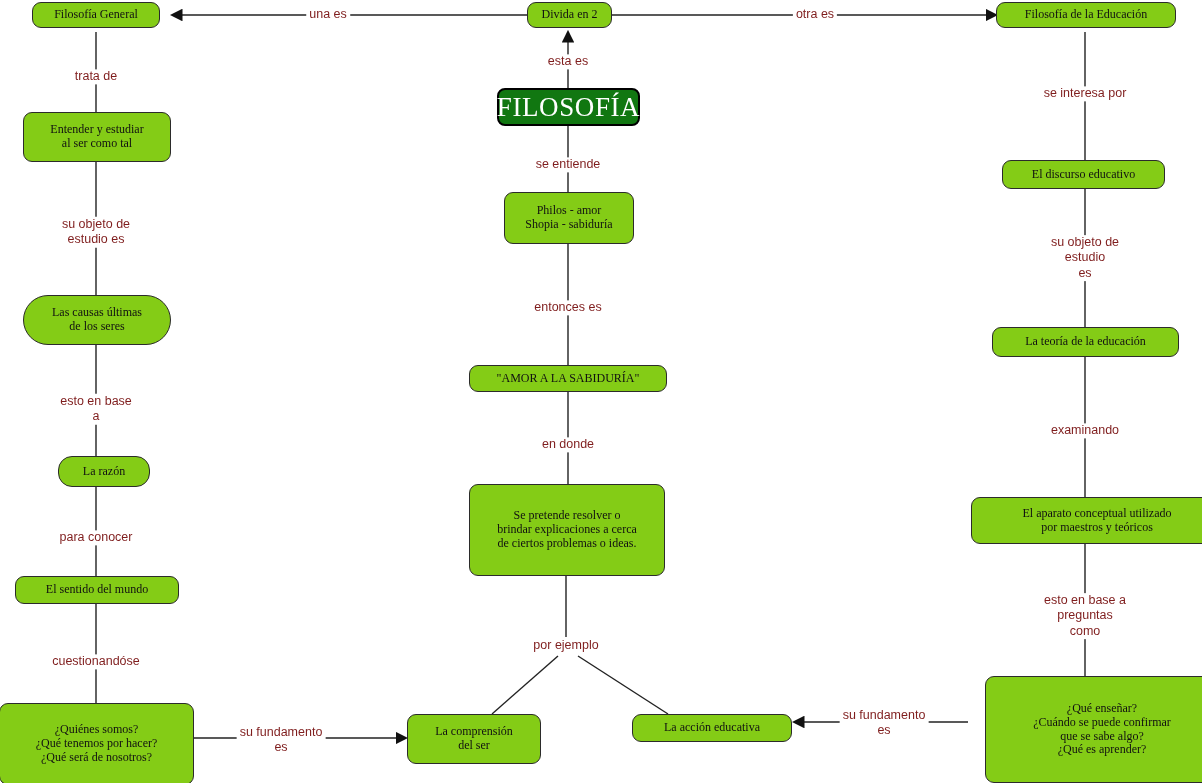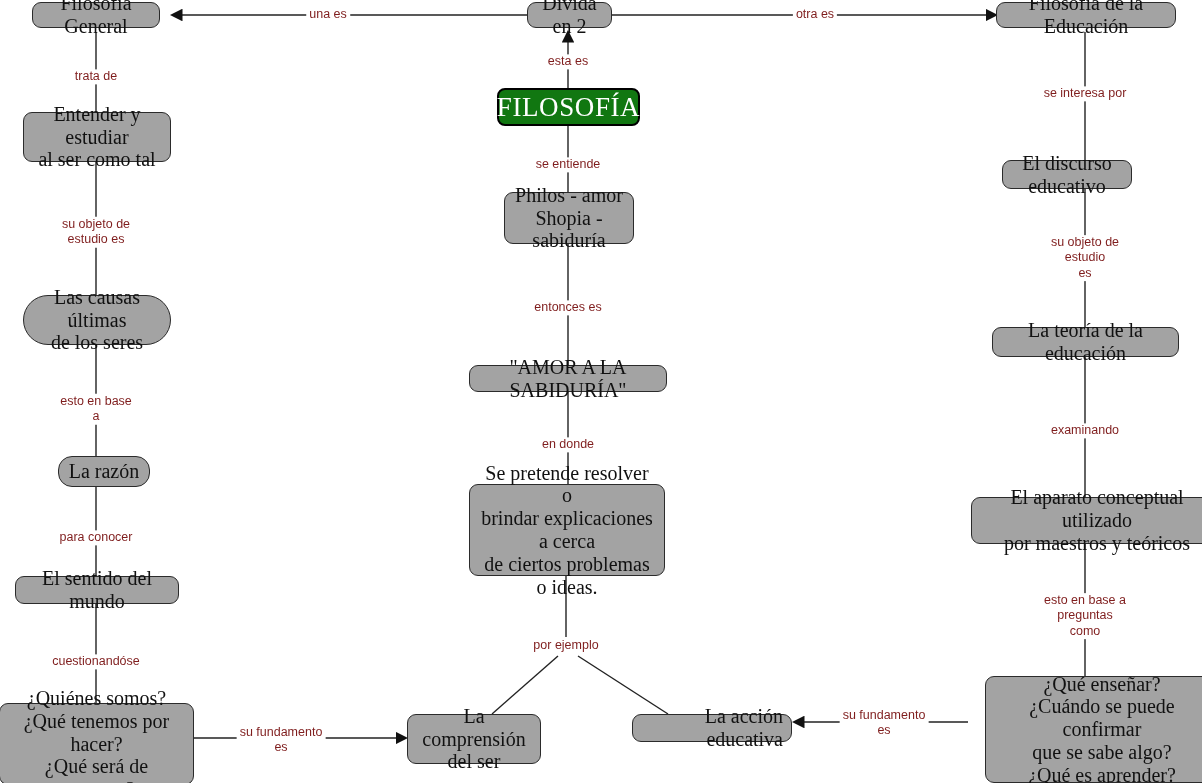--- a/index.html
+++ b/index.html
@@ -20,26 +20,26 @@
     position: absolute;
     left: 0;
     top: 0;
     width: 1202px;
     height: 783px;
     pointer-events: none;
   }
   .node {
     position: absolute;
     box-sizing: border-box;
-    background: #a3a3a3;
+    background: #84cc16;
     border: 1.6px solid #2b2b2b;
     border-radius: 9px;
     color: #111111;
     font-family: "Liberation Serif", serif;
-    font-size: 20px;
+    font-size: 12px;
     line-height: 1.14;
     text-align: center;
     display: flex;
     align-items: center;
     justify-content: center;
     white-space: pre-line;
     padding: 2px 8px;
     z-index: 3;
   }
   .node.root {
@@ -112,21 +112,21 @@
   <div class="node" style="left:996px; top:2px; width:180px; height:26px;">Filosofía de la Educación</div>
 
   <div class="node" style="left:23px; top:112px; width:148px; height:50px;">Entender y estudiar
 al ser como tal</div>
 
   <div class="node root" style="left:497px; top:88px; width:143px; height:38px;">FILOSOFÍA</div>
 
   <div class="node" style="left:504px; top:192px; width:130px; height:52px;">Philos - amor
 Shopia - sabiduría</div>
 
-  <div class="node" style="left:1002px; top:160px; width:130px; height:29px;">El discurso educativo</div>
+  <div class="node" style="left:1002px; top:160px; width:163px; height:29px;">El discurso educativo</div>
 
   <div class="node" style="left:23px; top:295px; width:148px; height:50px;border-radius:25px;">Las causas últimas
 de los seres</div>
 
   <div class="node" style="left:469px; top:365px; width:198px; height:27px;">"AMOR A LA SABIDURÍA"</div>
 
   <div class="node" style="left:992px; top:327px; width:187px; height:30px;">La teoría de la educación</div>
 
   <div class="node" style="left:58px; top:456px; width:92px; height:31px;border-radius:14px;">La razón</div>
 

